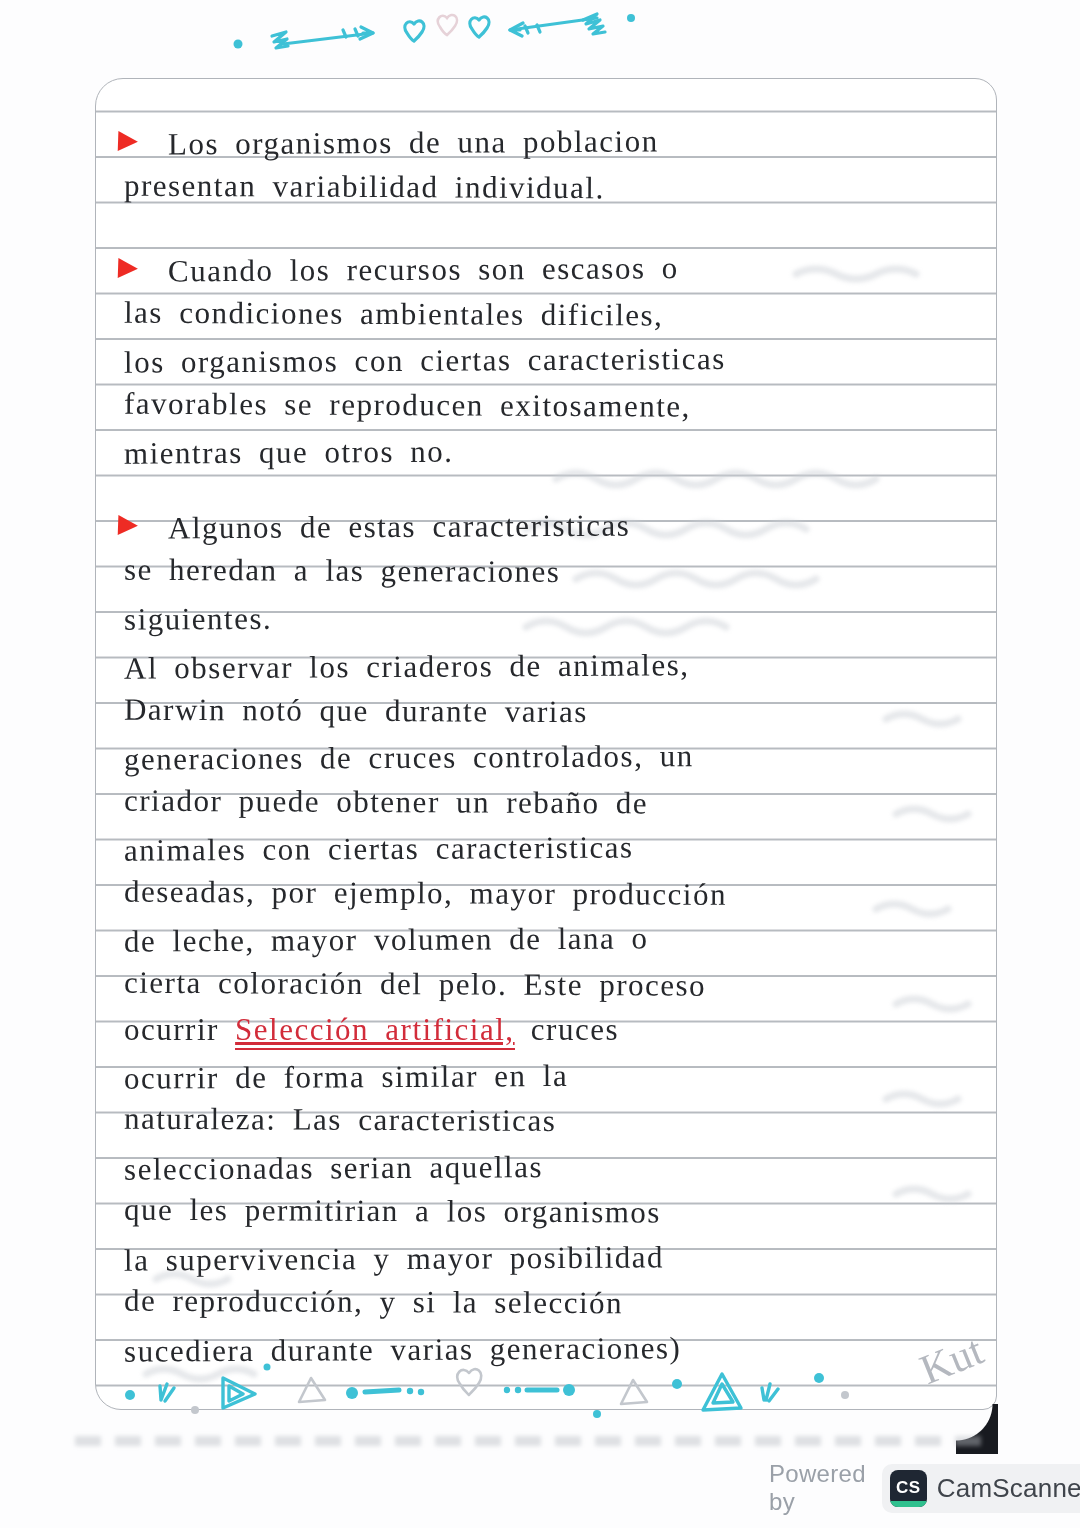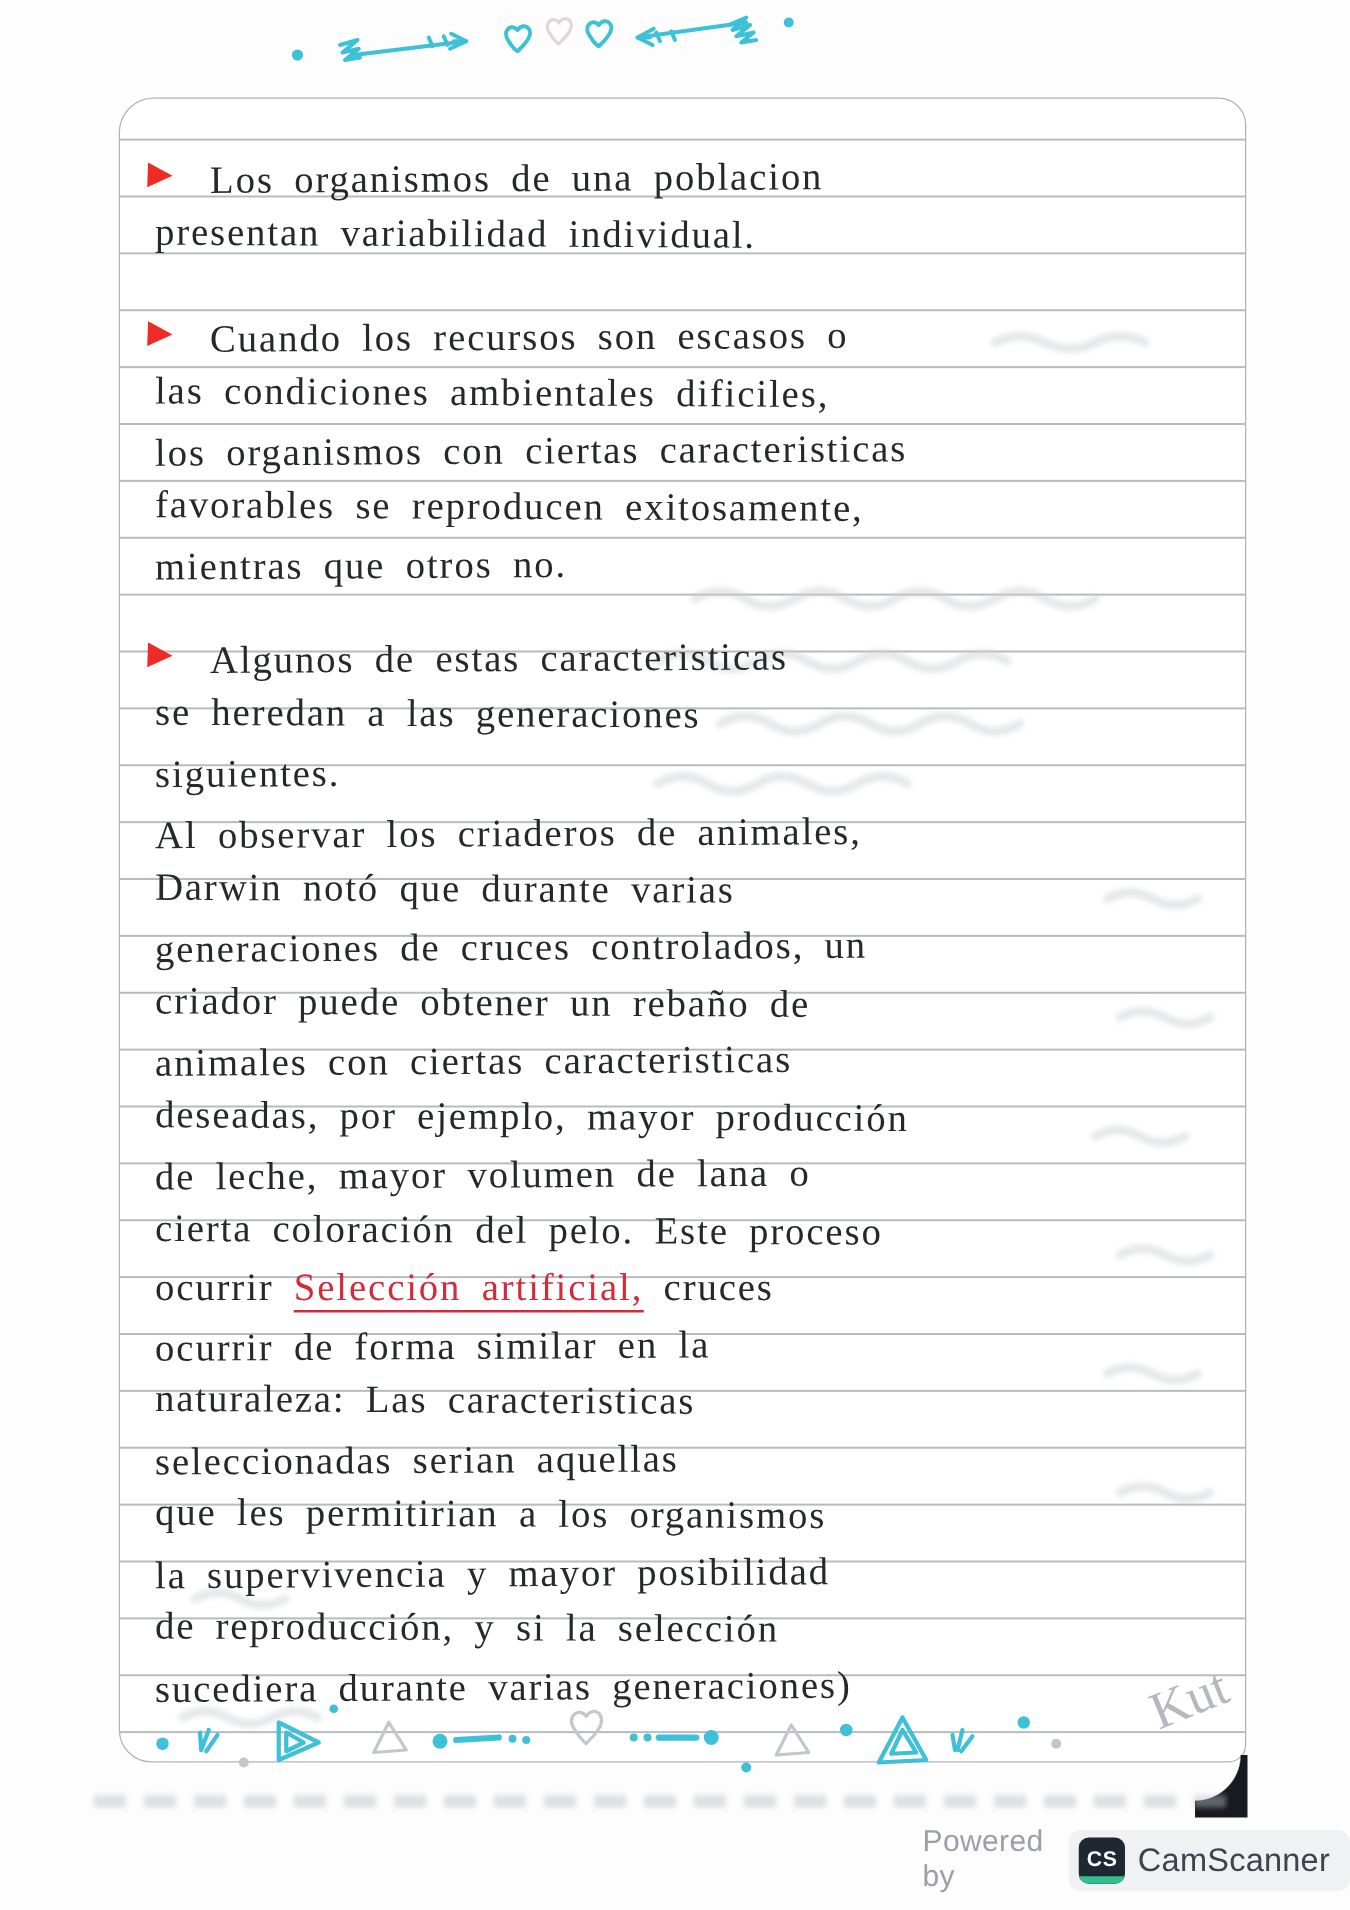--- a/index.html
+++ b/index.html
@@ -29,41 +29,41 @@
   .gh{stroke:var(--ghost);stroke-width:7;fill:none;stroke-linecap:round;}
 
   .para{position:absolute;left:28px;right:6px;}
   .hand-line{font-family:cursive;font-size:31px;letter-spacing:1.5px;word-spacing:7px;
              color:var(--ink);height:45.5px;line-height:45.5px;white-space:nowrap;}
   [data-bind-list] .hand-line:nth-child(odd){transform:rotate(-.35deg);}
   [data-bind-list] .hand-line:nth-child(even){transform:rotate(.3deg);}
   .bulleted > [data-bind-list] .hand-line:first-child{padding-left:44px;}
   .bullet{position:absolute;left:-6px;top:7px;font-size:26px;line-height:1;color:var(--bullet-red);
           transform:rotate(2deg);font-family:"DejaVu Sans",sans-serif;}
-  .red-line .red{color:var(--red-ink);border-bottom:2.5px solid var(--red-ink);padding-bottom:1px;}
+  .red-line .red{color:var(--red-ink);border-bottom:2.5px solid var(--red-ink);padding-bottom:1px;text-decoration:underline;}
 
   .corner{position:absolute;left:956px;top:1404px;width:42px;height:50px;
           background:radial-gradient(circle at 0% 0%, transparent 36px, var(--corner-dark) 37px);}
 
   
   .bottom-deco{position:absolute;left:115px;top:1362px;width:780px;height:64px;overflow:visible;}
   .bottom-deco .t{stroke:var(--teal);fill:none;stroke-width:3.4;stroke-linecap:round;stroke-linejoin:round;}
   .bottom-deco .tf{fill:var(--teal);stroke:none;}
   .bottom-deco .g{stroke:var(--doodle-grey);fill:none;stroke-width:2.6;stroke-linecap:round;stroke-linejoin:round;}
   .bottom-deco .gf{fill:var(--doodle-grey);stroke:none;}
 
   .signature{position:absolute;left:920px;top:1336px;font-family:cursive;font-size:42px;
              color:var(--signature-grey);transform:rotate(-22deg);opacity:.85;}
 
   .smudge{position:absolute;left:75px;top:1436px;width:920px;height:10px;opacity:.45;filter:blur(2px);
           background:repeating-linear-gradient(90deg,#b9bdc3 0 26px,transparent 26px 40px);}
 
   
   .footer{position:absolute;left:738px;top:1460px;display:flex;align-items:center;gap:16px;}
-  .powered{font-size:24px;color:var(--footer-grey);letter-spacing:.3px;}
+  .powered{font-size:24px;color:var(--footer-grey);letter-spacing:.3px;margin-left:31px;}
   .pill{display:flex;align-items:center;gap:10px;background:#f0f1f3;border-radius:10px;
         padding:6px 16px 6px 8px;}
   .cs-badge{position:relative;width:37px;height:37px;background:var(--badge-dark);border-radius:8px;
             display:flex;align-items:center;justify-content:center;color:#fff;font-weight:bold;
             font-size:17px;letter-spacing:.5px;overflow:hidden;}
   .cs-badge .cs-green{position:absolute;left:0;right:0;bottom:0;height:6px;background:var(--badge-green);}
   .brand{font-size:26px;font-weight:400;color:var(--brand-dark);letter-spacing:.2px;}
 </style>
 </head>
 <body>

